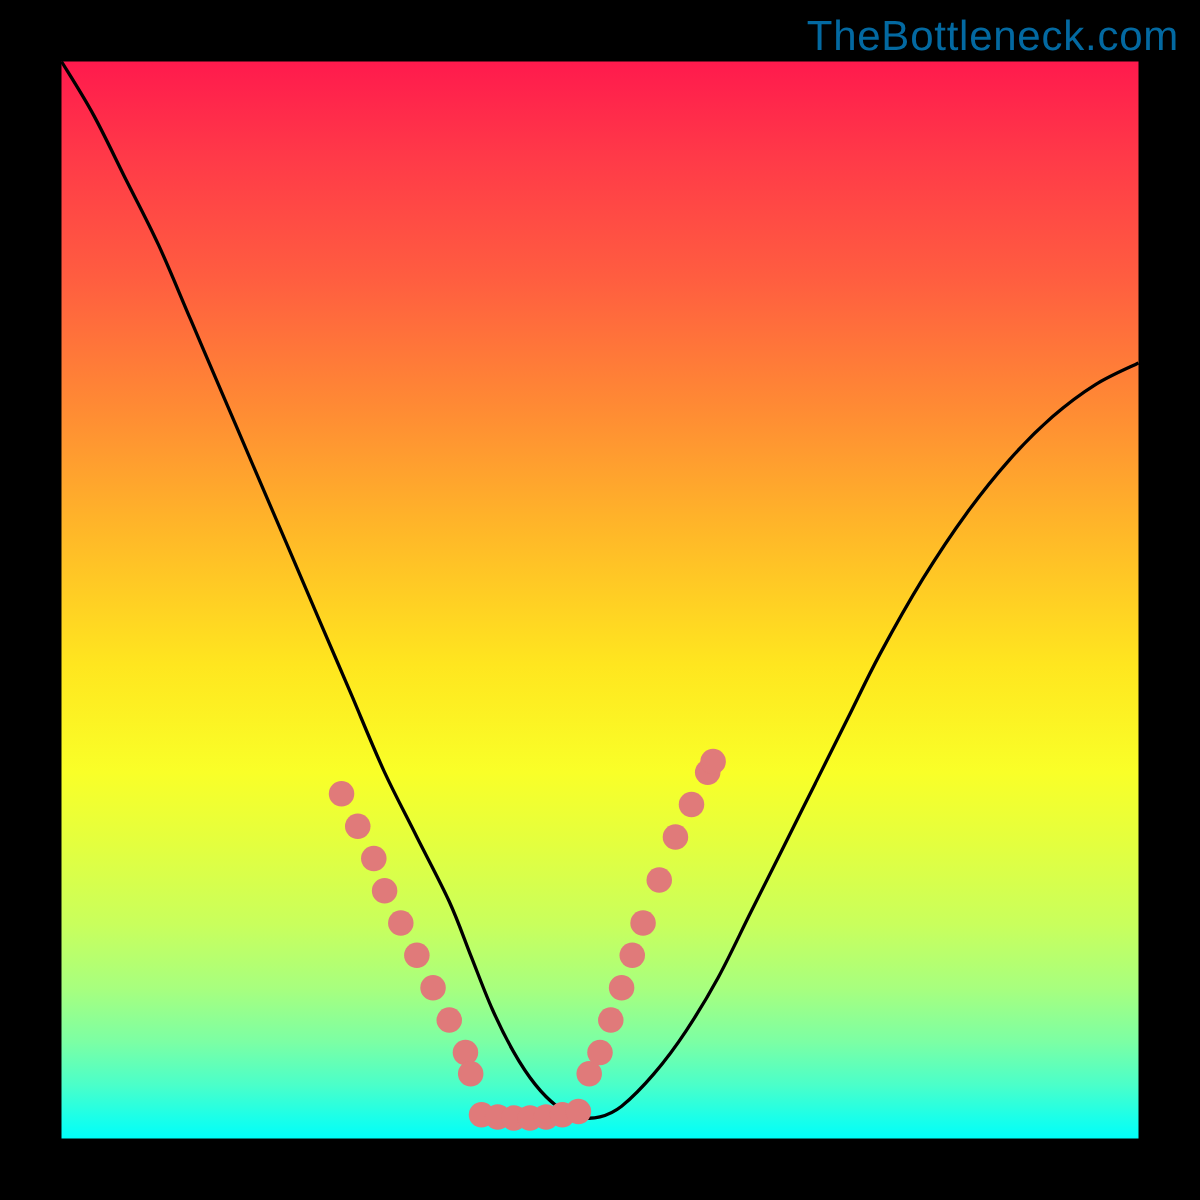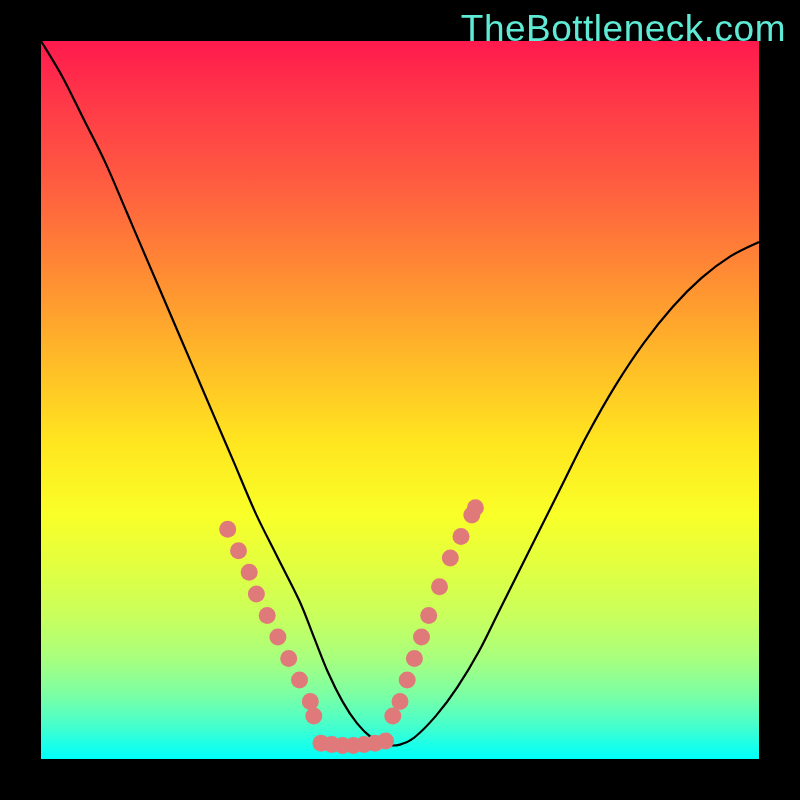--- a/index.html
+++ b/index.html
@@ -39,22 +39,22 @@
       #a8ff7e 86%,
       #7cffa4 91%,
       #4bffc9 95%,
       #1cffe8 98%,
       #00fff9 100%);
   }
   .watermark {
     position: absolute;
     top: 8px;
     right: 14px;
-    color: #5eead4;
-    font-size: 37px;
+    color: #0369a1;
+    font-size: 28px;
     letter-spacing: 0.5px;
     font-weight: 500;
     white-space: nowrap;
   }
   svg.curve {
     position: absolute;
     left: 0;
     top: 0;
     width: 718px;
     height: 718px;

